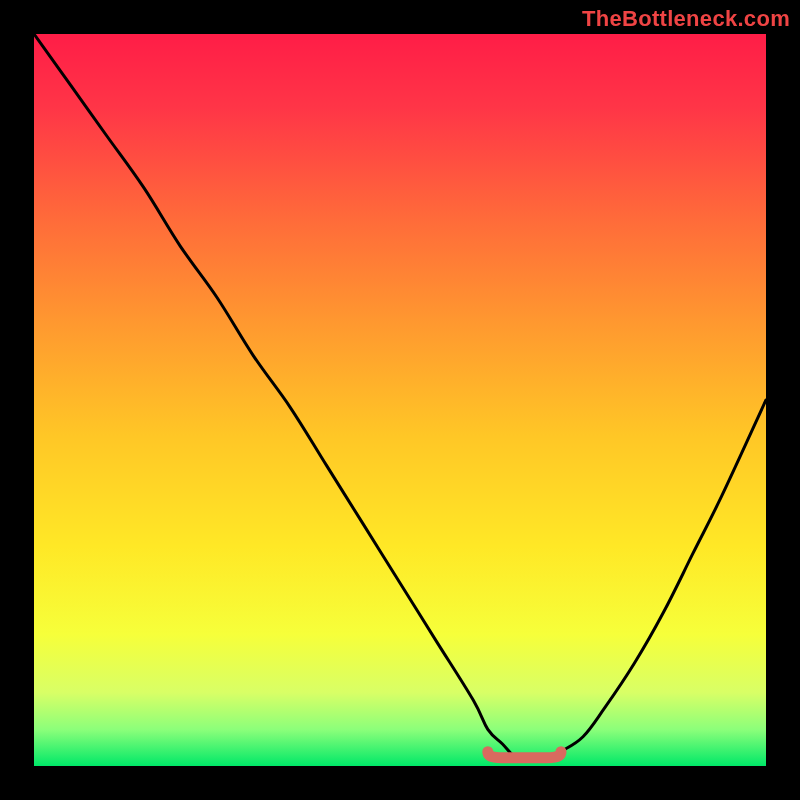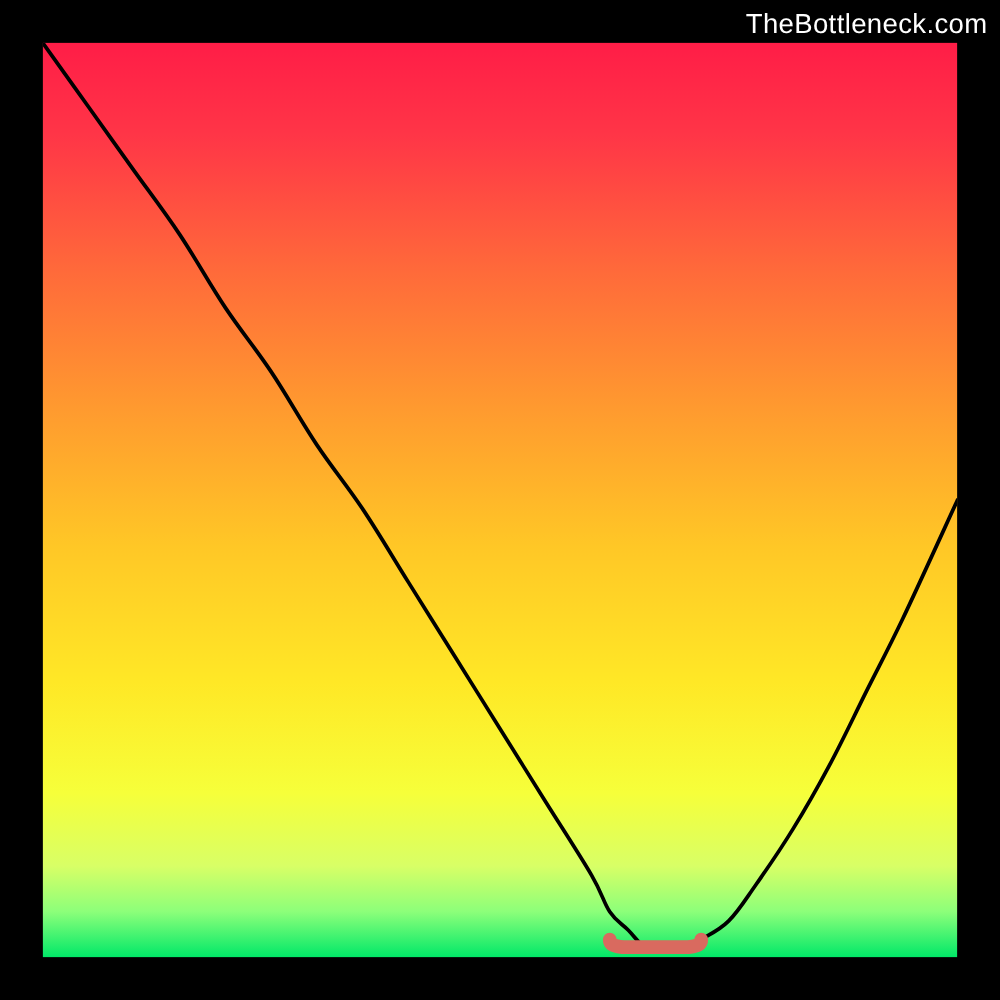--- a/index.html
+++ b/index.html
@@ -24,23 +24,23 @@
     left: 34px;
     top: 34px;
     width: 732px;
     height: 732px;
     overflow: hidden;
   }
   .watermark {
     position: absolute;
     top: 6px;
     right: 10px;
-    color: #ffffff;
+    color: #ef4444;
     font-size: 22px;
-    font-weight: 400;
+    font-weight: 700;
     letter-spacing: 0.3px;
     pointer-events: none;
   }
   svg { display: block; }
 </style>
 </head>
 <body>
 
 <div class="frame">
 

